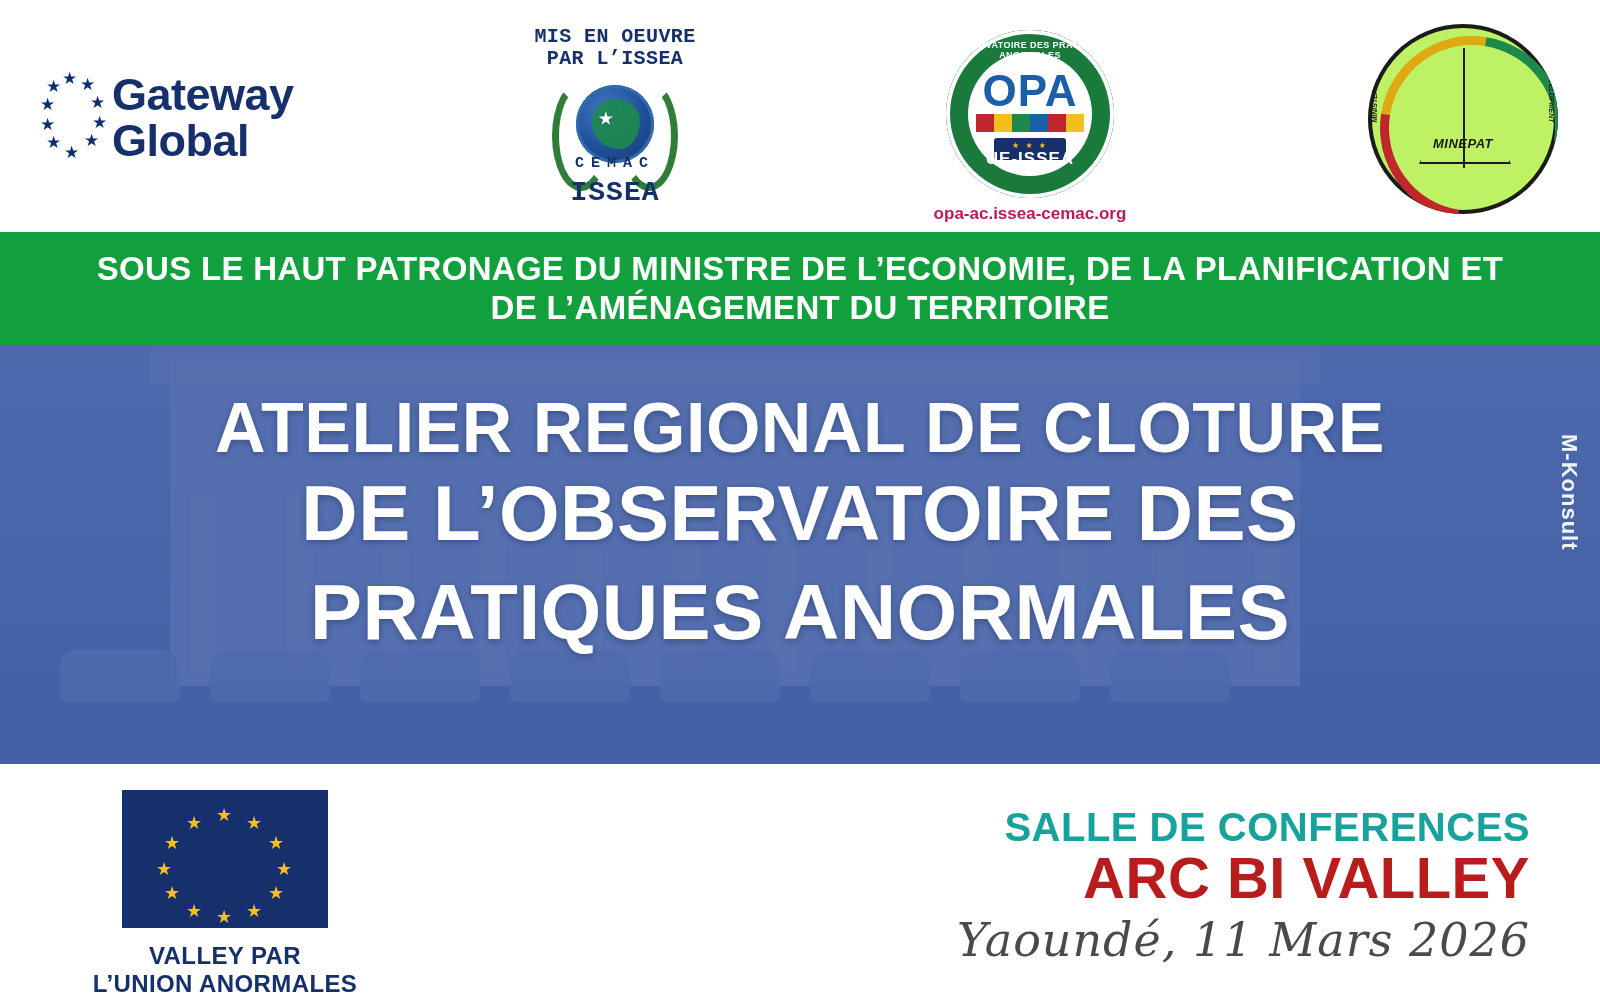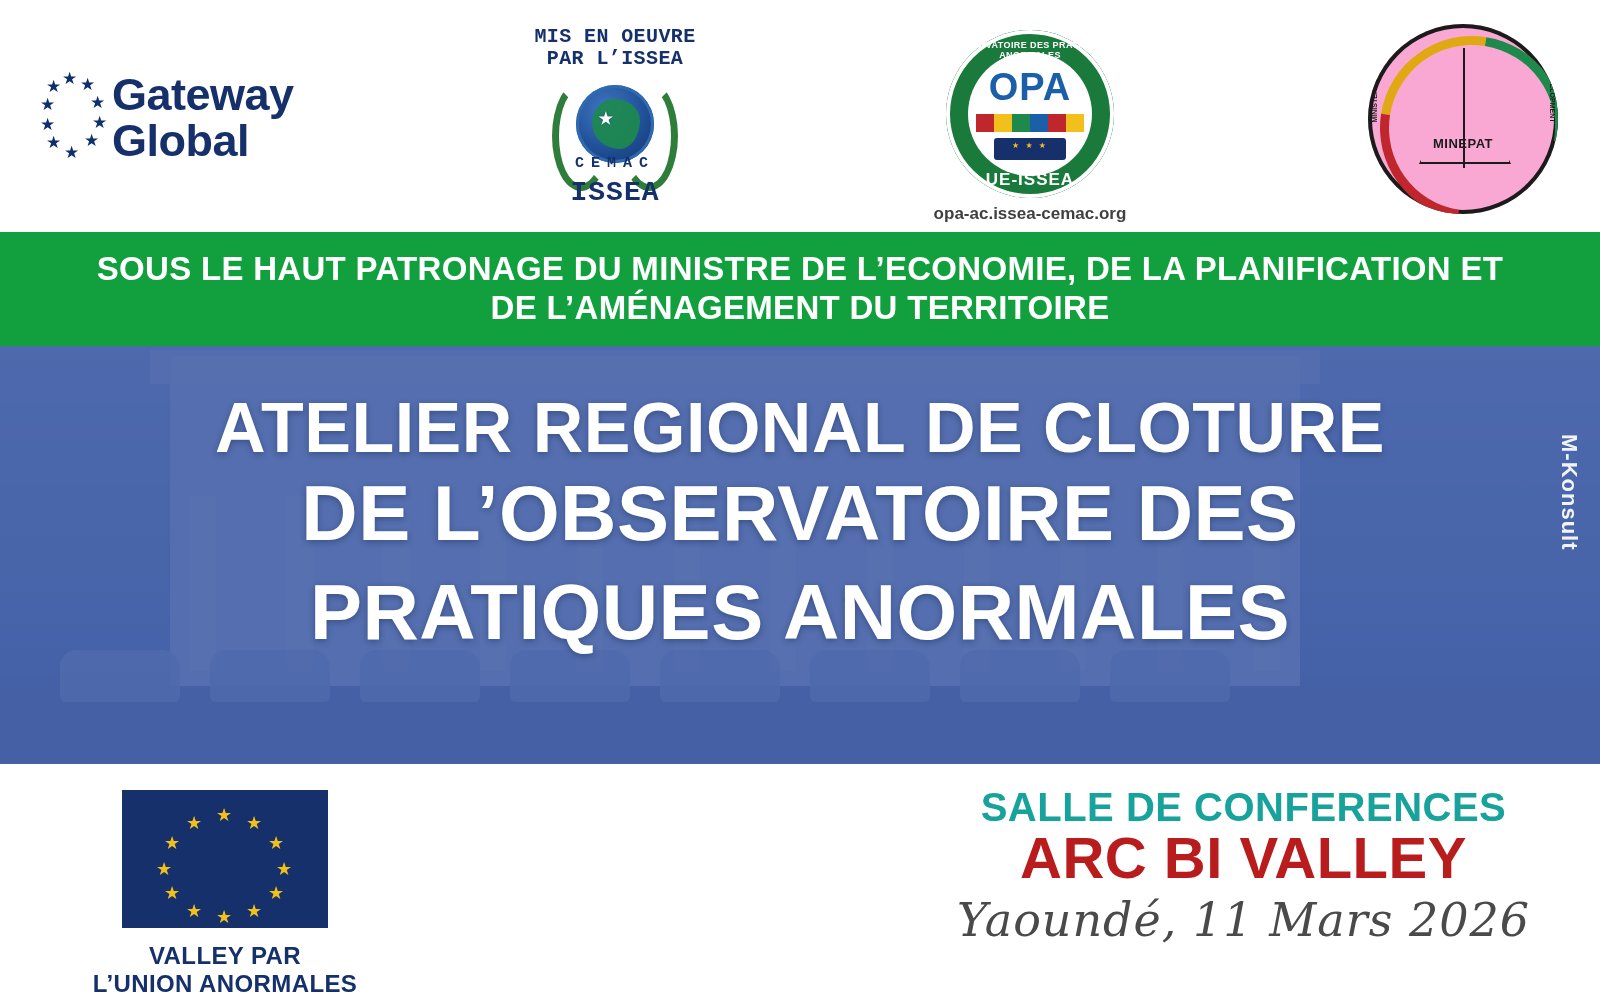--- a/index.html
+++ b/index.html
@@ -148,21 +148,21 @@
     border-radius: 50%;
     background: #ffffff;
     overflow: hidden;
   }
   .opa-letters {
     position: absolute;
     left: 0; top: 14px;
     width: 124px;
     text-align: center;
     font-weight: bold;
-    font-size: 38px;
+    font-size: 44px;
     color: #1b5fa8;
     letter-spacing: 1px;
   }
   .opa-flags {
     position: absolute;
     left: 8px; top: 62px;
     width: 108px; height: 18px;
     display: flex;
   }
   .opa-flags i { flex: 1; height: 100%; display: block; }
@@ -188,49 +188,50 @@
     left: 0; top: 10px;
     width: 168px;
     text-align: center;
     color: #ffffff;
     font-weight: bold;
     font-size: 9px;
     letter-spacing: .4px;
   }
   .opa-arc-bot {
     position: absolute;
-    left: 0; bottom: 8px;
+    left: 0; bottom: 29px;
     width: 168px;
     text-align: center;
     color: #ffffff;
     font-weight: bold;
     font-size: 17px;
     letter-spacing: 1px;
   }
   .opa-url {
     margin-top: 6px;
-    color: #404040;
+    color: #be185d;
     font-weight: bold;
     font-size: 17px;
   }
 
   
   .minepat-wrap {
     position: absolute;
     left: 1368px; top: 24px;
     width: 196px; height: 196px;
   }
   .minepat-circle {
     position: absolute;
     left: 0; top: 0;
     width: 190px; height: 190px;
     border-radius: 50%;
-    background: #f9a8d4;
+    background: #bef264;
     box-shadow: inset 0 0 0 4px #1b1b1b;
     overflow: hidden;
+    font-style: italic;
   }
   .minepat-arc {
     position: absolute;
     left: 12px; top: 12px;
     width: 166px; height: 166px;
     border-radius: 50%;
     border: 9px solid transparent;
     border-top-color: #e0a812;
     border-right-color: #1d8a4c;
     border-left-color: #c0272d;
@@ -439,22 +440,22 @@
   .eu-caption {
     margin-top: 14px;
     color: #15306b;
     font-weight: bold;
     font-size: 24px;
     line-height: 1.15;
     letter-spacing: .4px;
   }
   .venue {
     position: absolute;
-    right: 70px; top: 22px;
-    text-align: center;
+    right: 70px; top: 42px;
+    text-align: right;
   }
   .venue .v1 {
     color: #17a39b;
     font-weight: bold;
     font-size: 40px;
     letter-spacing: .5px;
     line-height: 1.05;
   }
   .venue .v2 {
     color: #b91c1c;

